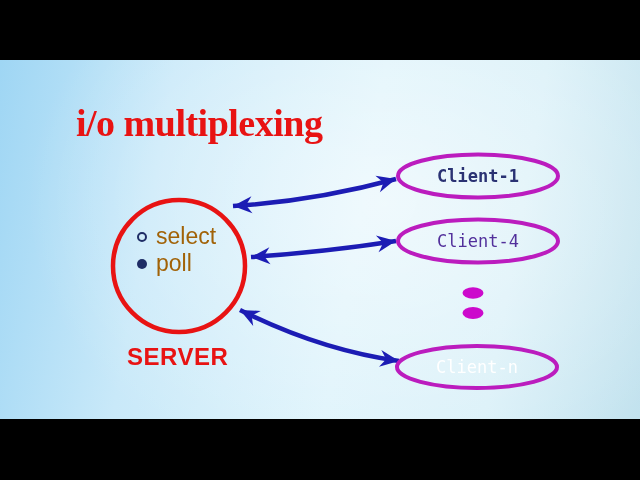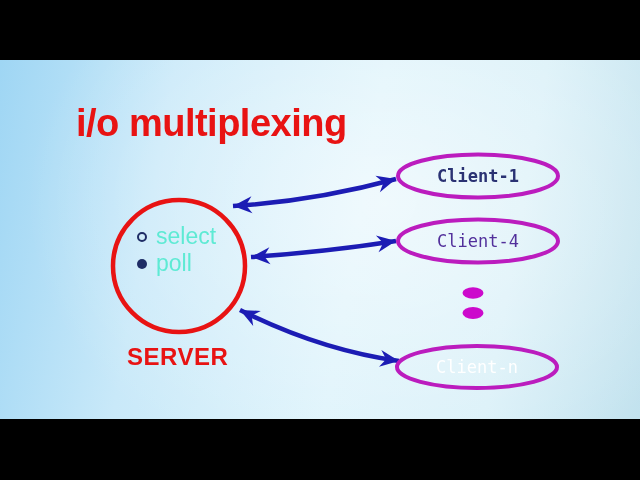--- a/index.html
+++ b/index.html
@@ -15,30 +15,30 @@
     position:absolute; left:0; top:60px; width:640px; height:359px; z-index:1;
     background:
       radial-gradient(90% 130% at 60% 40%, rgba(255,255,255,0.55) 0%, rgba(255,255,255,0) 62%),
       linear-gradient(100deg, #9fd6f4 0%, #c9e9f9 25%, #ddf3fb 55%, #d9f0f8 78%, #c2e2ee 100%);
   }
   svg.overlay { position:absolute; left:0; top:0; width:640px; height:480px; z-index:2; pointer-events:none; }
   .txt { position:absolute; z-index:4; }
 
   .title {
     left:76px; top:100px; width:500px;
-    font-family:Liberation Sans, sans-serif;
+    font-family:Liberation Serif, serif;
     font-size:38px; line-height:46px; font-weight:bold; letter-spacing:-0.5px;
     color:#e81313;
   }
   .methods { left:137px; top:223px; }
   .method-row { display:flex; align-items:center; height:27px; }
   .bullet { display:inline-block; margin-right:9px; box-sizing:border-box; }
   .bullet.hollow { width:10px; height:10px; border:2.5px solid #1f2d66; border-radius:50%; }
   .bullet.filled { width:10px; height:10px; background:#1f2d66; border-radius:50%; }
-  .method-label { font-size:23px; color:#5eead4; }
+  .method-label { font-size:23px; color:#a16207; }
 
   .server-label {
     left:127px; top:343px; width:96px; text-align:center;
     font-size:24px; font-weight:bold; letter-spacing:0.5px; color:#e81313;
   }
   .client-label {
     width:120px; text-align:center;
     font-family:"DejaVu Sans Mono", monospace;
     font-size:17px; line-height:20px;
   }

